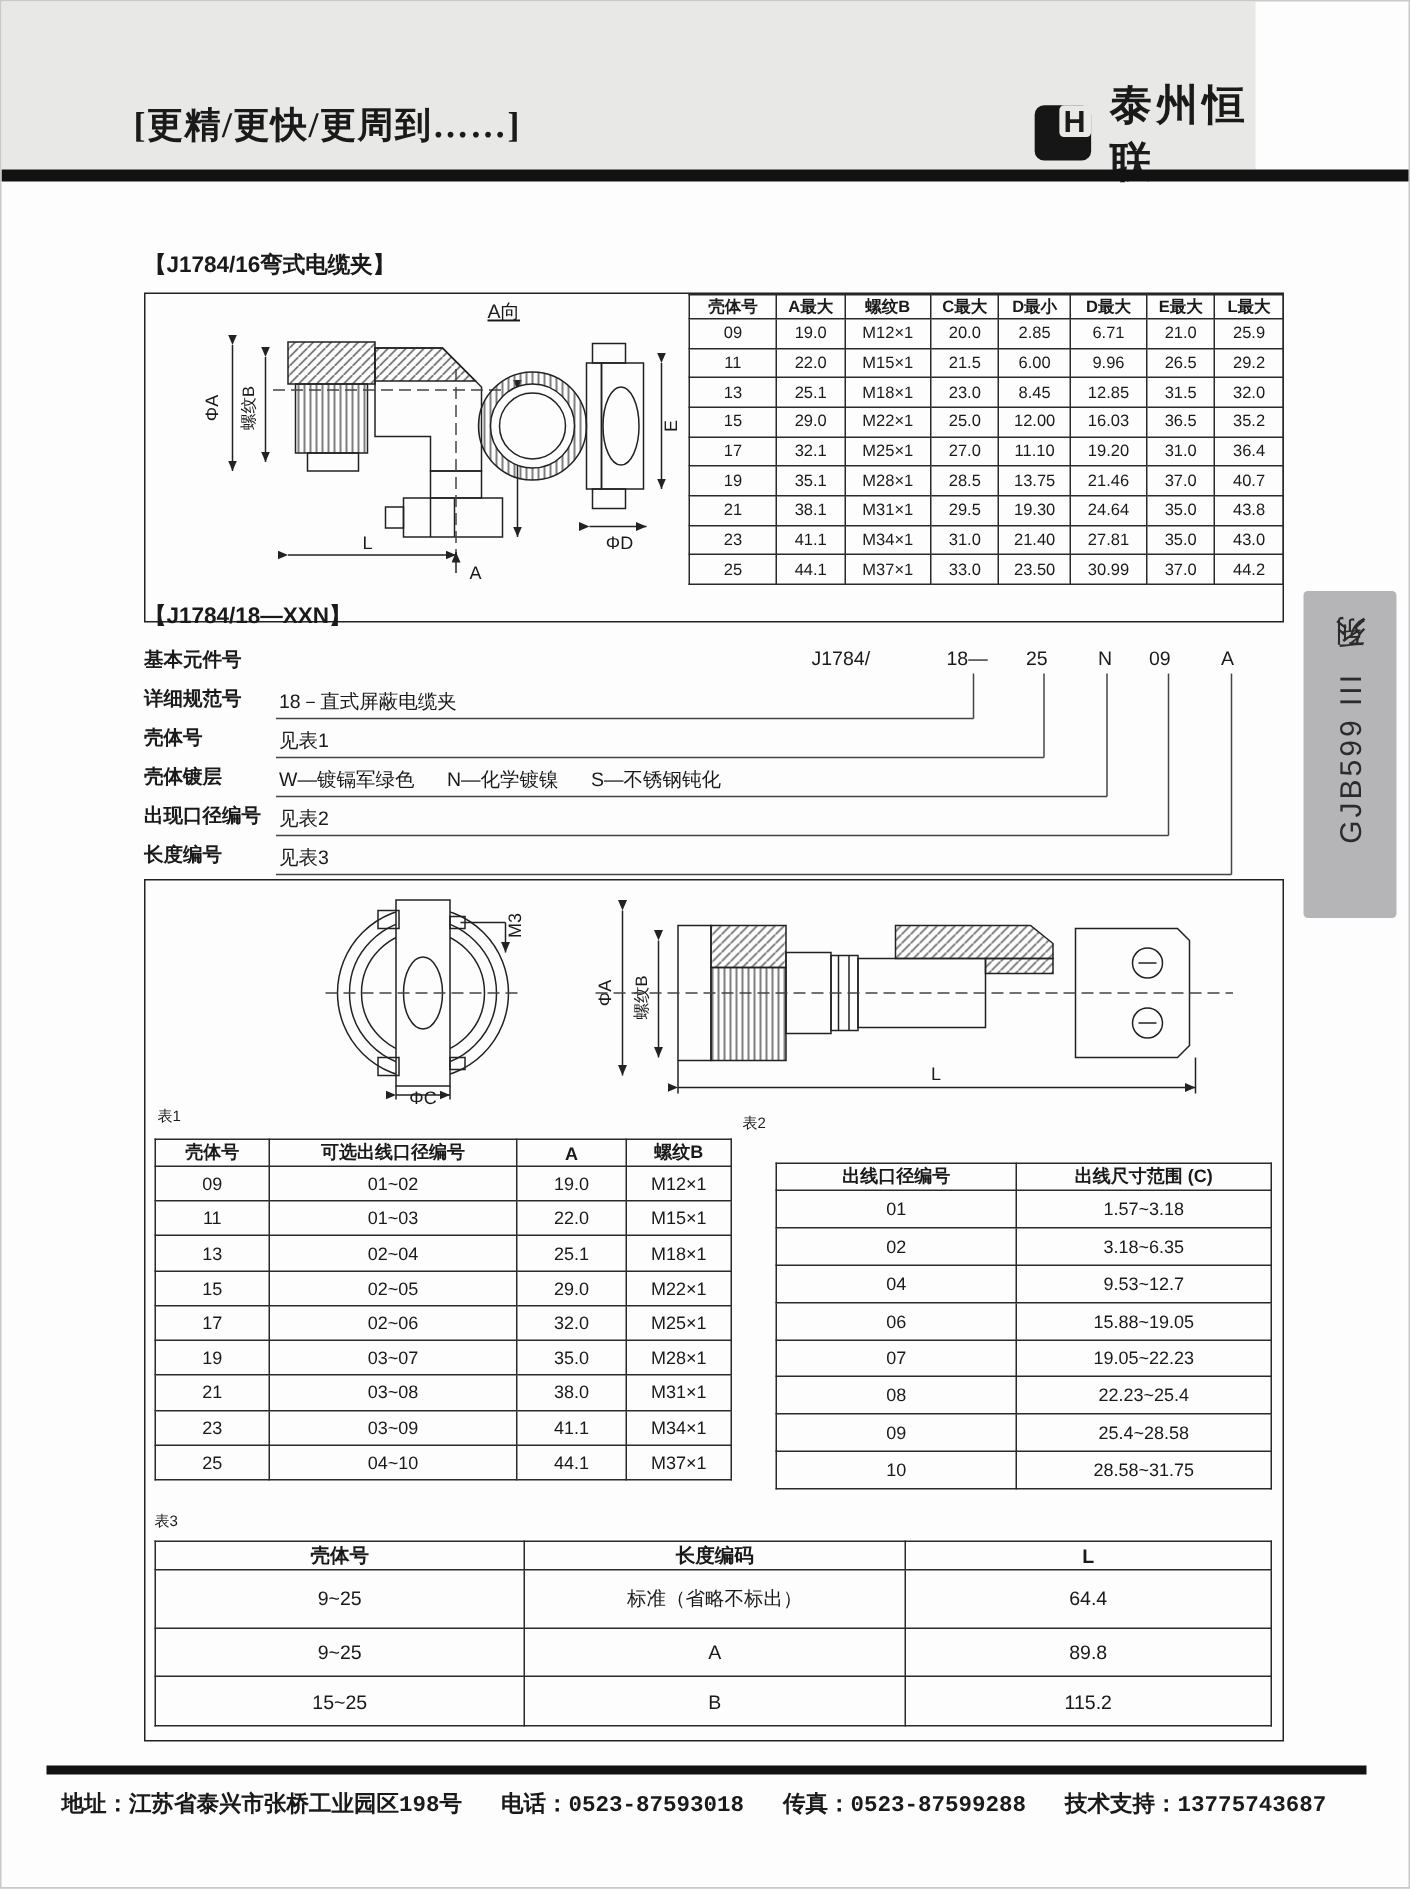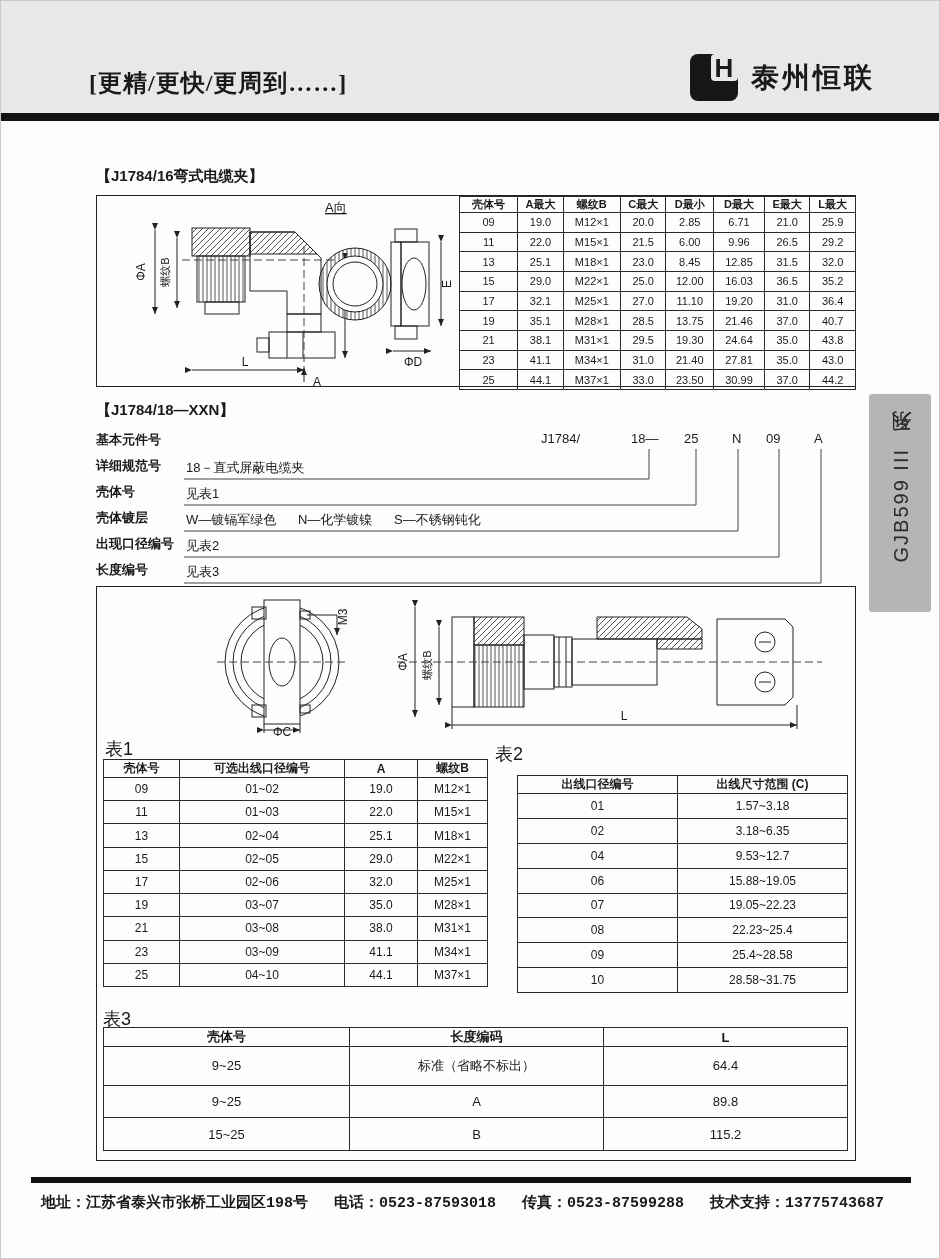--- a/index.html
+++ b/index.html
@@ -4,44 +4,44 @@
 <style>
   :root{
     --ink:#1a1a1a; --line:#2a2a2a; --header-bg:#e8e8e6; --tab-bg:#b5b5b7; --paper:#fdfdfd;
   }
   *{margin:0;padding:0;box-sizing:border-box;}
   body{background:#888;font-family:"Liberation Sans",sans-serif;}
   .page{position:relative;width:940px;height:1259px;background:var(--paper);color:var(--ink);
         margin:0 auto;overflow:hidden;border:1px solid #c9c9c7;}
 
   
-  .header{position:absolute;left:0;top:0;width:940px;height:112px;background:var(--header-bg);}
+  .header{position:absolute;left:0;top:0;width:836px;height:112px;background:var(--header-bg);}
   .slogan{position:absolute;left:88px;top:66px;font-family:"Liberation Serif",serif;
           font-weight:bold;font-size:24px;letter-spacing:1px;}
   .logo-wrap{position:absolute;left:688px;top:50px;display:flex;align-items:center;gap:10px;}
   .brand{font-size:28px;font-weight:bold;letter-spacing:3px;}
   .rule-top{position:absolute;left:0;top:112px;width:940px;height:8px;background:#121212;}
 
   .sec-title{position:absolute;font-weight:bold;font-size:15px;}
 
   
   .box{position:absolute;border:1px solid #222;background:transparent;}
-  .box1{left:95px;top:194px;width:760px;height:192px;}
+  .box1{left:95px;top:194px;width:760px;height:220px;}
   .box2{left:95px;top:585px;width:760px;height:575px;}
 
   table{border-collapse:collapse;table-layout:fixed;}
   th,td{border:1px solid var(--line);text-align:center;vertical-align:middle;
         font-weight:normal;overflow:hidden;white-space:nowrap;}
   th{font-weight:bold;}
 
   .t-main{position:absolute;left:362px;top:0;width:397px;height:194px;font-size:11px;}
   .t1{position:absolute;left:6px;top:172px;width:384px;height:228px;font-size:12px;}
   .t2{position:absolute;left:420px;top:188px;width:330px;height:218px;font-size:12px;}
   .t3{position:absolute;left:6px;top:440px;width:744px;height:124px;font-size:13px;}
-  .tbl-caption{position:absolute;font-size:18px;}
+  .tbl-caption{position:absolute;font-size:10px;}
 
   
   .breakdown{position:absolute;left:95px;top:424px;width:750px;height:170px;font-size:13px;}
   .bd-label{position:absolute;left:0;font-weight:bold;white-space:nowrap;}
   .bd-value{position:absolute;left:90px;font-size:13px;white-space:pre;}
   .bd-code{position:absolute;top:6px;font-size:13px;white-space:nowrap;}
   .bd-lines{position:absolute;left:0;top:0;}
 
   
   .side-tab{position:absolute;left:868px;top:393px;width:62px;height:218px;background:var(--tab-bg);

